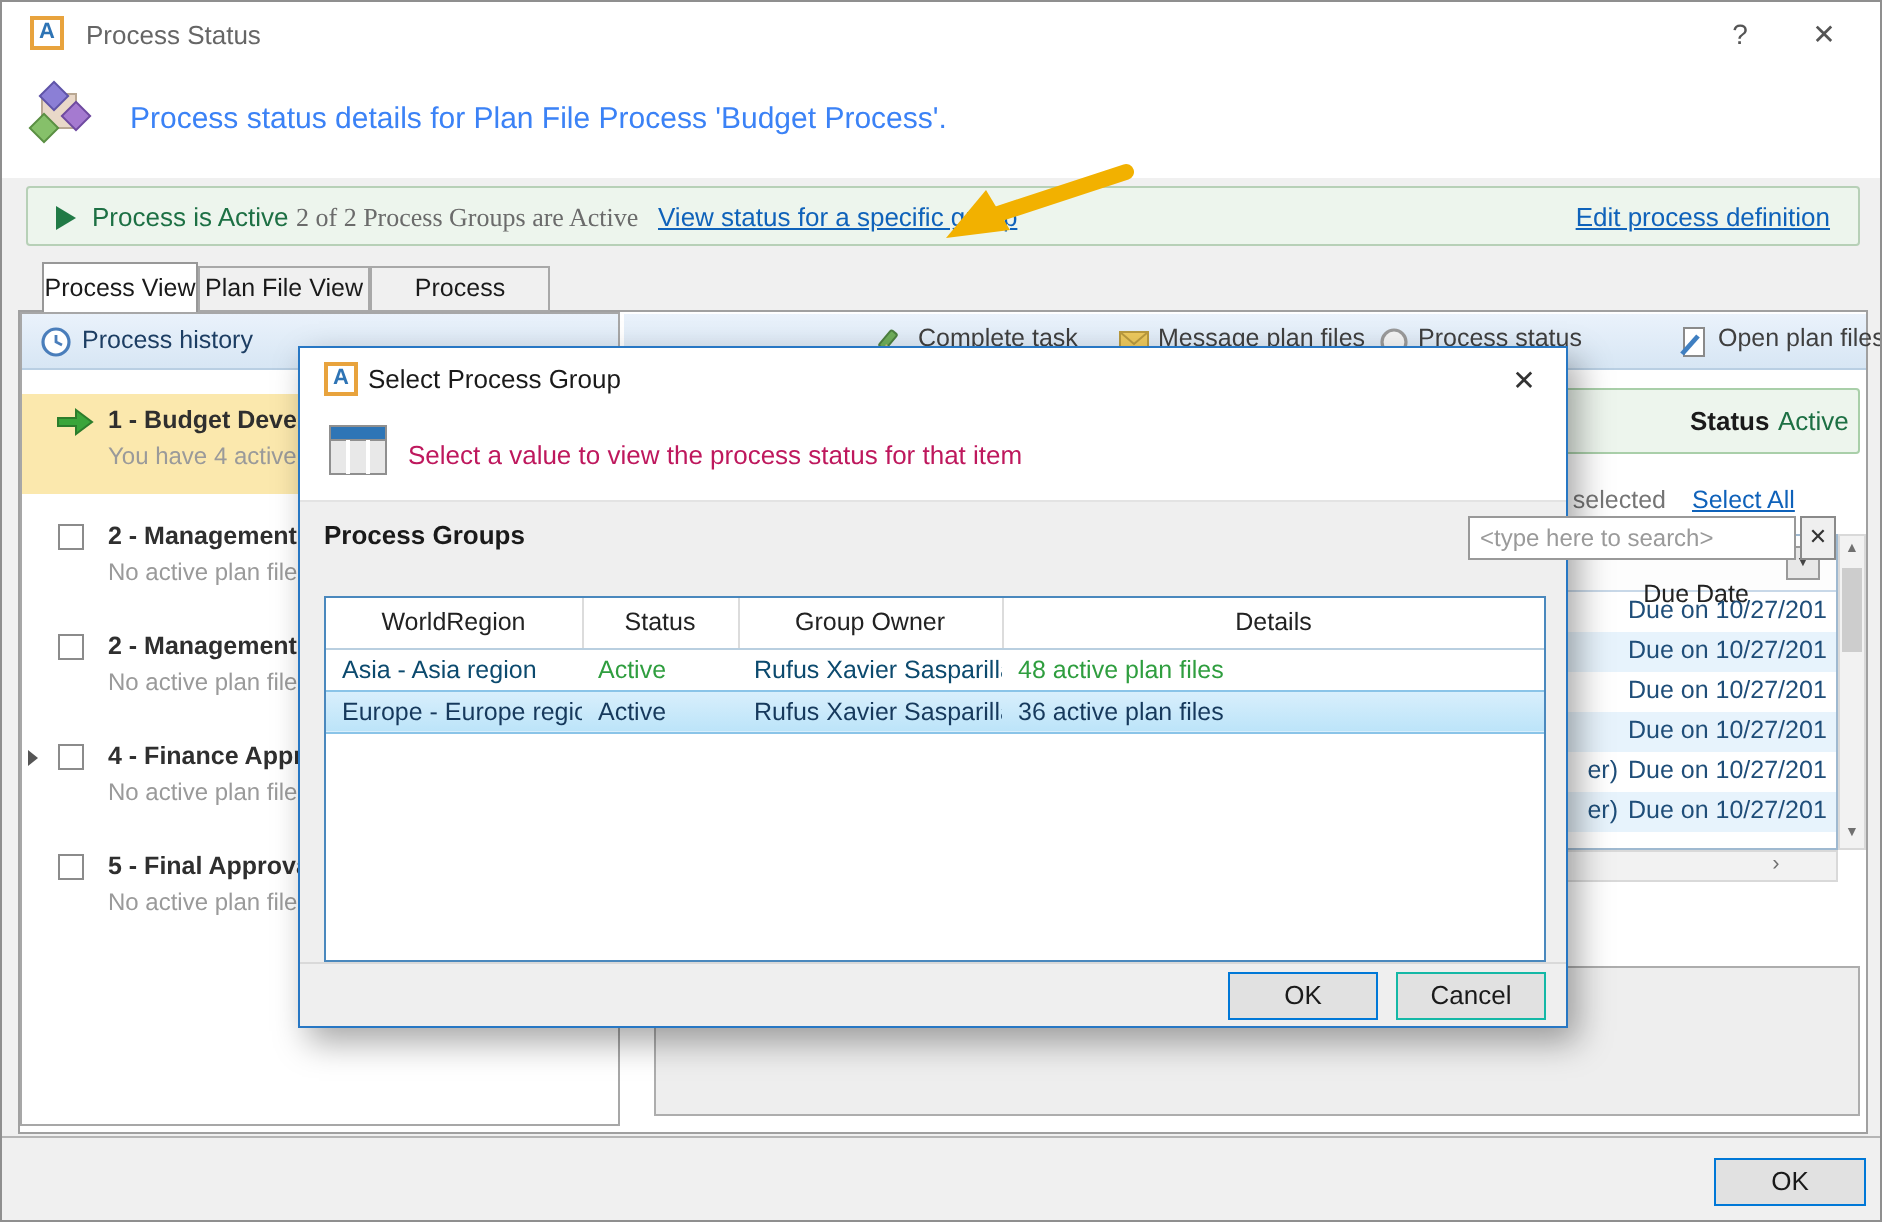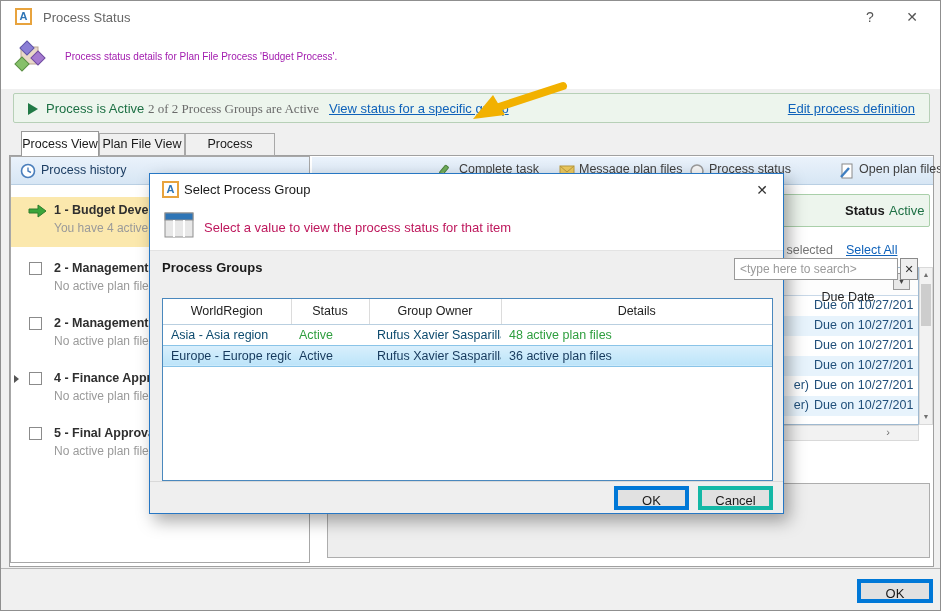--- a/index.html
+++ b/index.html
@@ -10,21 +10,21 @@
     overflow:hidden;color:#1a1a1a;
   }
   .abs{position:absolute;}
   
   .titlebar-title{left:42px;top:9px;font-size:13px;color:#666;}
   .winbtn{top:5px;width:26px;height:22px;text-align:center;line-height:22px;
     font-size:14px;color:#555;cursor:default;}
   .app-icon{width:17px;height:17px;border:2px solid #e8a33d;background:#fff;
     color:#2e74b5;font-weight:bold;font-size:11px;line-height:13px;text-align:center;}
   
-  .header-text{left:64px;top:50px;font-size:10px;color:#a21caf;}
+  .header-text{left:64px;top:50px;font-size:15px;color:#3b82f6;}
   .content-bg{left:0;top:88px;width:939px;height:521px;background:#f0f0f0;}
   
   .statusbar{left:12px;top:92px;width:917px;height:30px;background:#edf5ed;
     border:1px solid #b7d0b7;border-radius:2px;}
   .statusbar .play{left:14px;top:9px;width:0;height:0;
     border-left:10px solid #217a46;border-top:6px solid transparent;border-bottom:6px solid transparent;}
   .st-active{left:32px;top:7px;font-size:13px;color:#1d7044;}
   .st-summary{left:134px;top:7px;font-size:13px;color:#6b6b6b;font-family:Liberation Serif, serif;}
   .link{color:#0f62ba;text-decoration:underline;font-size:13px;cursor:pointer;}
   .st-view{left:315px;top:7px;}
@@ -73,21 +73,21 @@
   .due-row .pref{position:absolute;left:455px;width:26px;top:2px;text-align:right;}
   .due-row .due{position:absolute;left:486px;top:2px;white-space:nowrap;overflow:hidden;width:100px;}
   .vscroll{left:918px;top:266px;width:14px;height:158px;background:#f2f2f2;border:1px solid #d9d9d9;z-index:1;}
   .sbtn{position:absolute;left:0;width:12px;height:14px;font-size:7px;color:#707070;text-align:center;line-height:14px;cursor:pointer;}
   .vthumb{position:absolute;left:1px;top:16px;width:10px;height:42px;background:#cdcdcd;}
   .hscroll{left:326px;top:424px;width:592px;height:16px;background:#f2f2f2;border:1px solid #d9d9d9;z-index:1;}
   .hbtn{position:absolute;right:22px;top:0px;width:16px;height:14px;font-size:11px;color:#707070;text-align:center;line-height:13px;cursor:pointer;}
   .details-box{left:326px;top:482px;width:603px;height:75px;background:#eee;border:1px solid #adadad;z-index:1;}
   
   .footer{left:0;top:567px;width:939px;height:42px;background:#f0f0f0;border-top:1px solid #b5b5b5;}
-  .btn{position:absolute;height:24px;background:#e1e1e1;border:4px solid #14b8a6;
+  .btn{position:absolute;height:24px;background:#e1e1e1;border:1px solid #14b8a6;
     font-size:13px;text-align:center;line-height:22px;cursor:pointer;font-family:"Liberation Sans",sans-serif;}
   .btn.default{border-color:#0078d7;}
   .main-ok{left:856px;top:578px;width:76px;z-index:2;}
   
   .anno{left:462px;top:78px;z-index:6;pointer-events:none;}
   
   .modal{left:148px;top:172px;width:635px;height:341px;background:#fff;border:1px solid #2777c4;
     z-index:10;box-shadow:5px 7px 16px rgba(0,0,0,0.35);}
   .m-title{position:absolute;left:34px;top:8px;font-size:13px;color:#1a1a1a;}
   .m-close{position:absolute;right:10px;top:6px;width:22px;height:20px;text-align:center;

